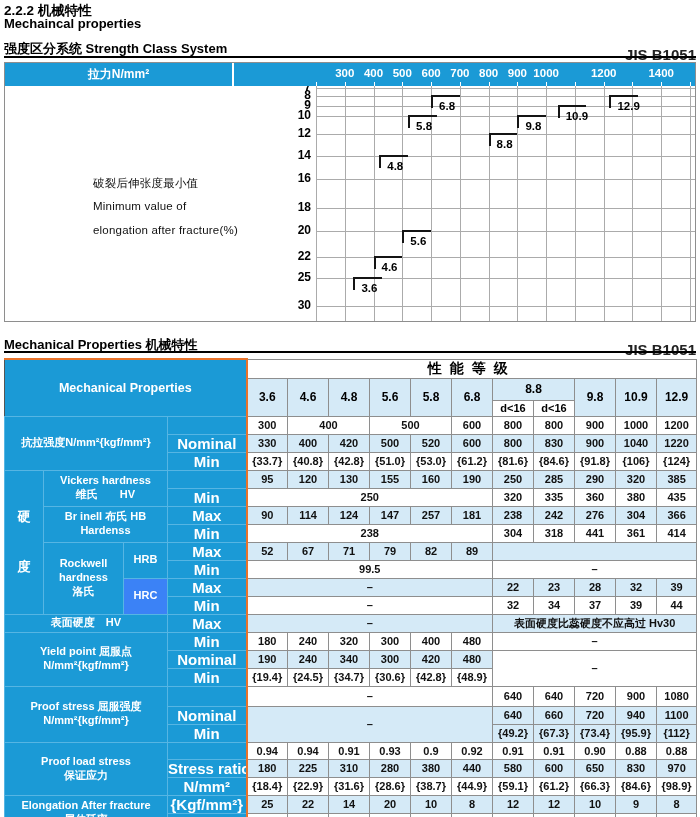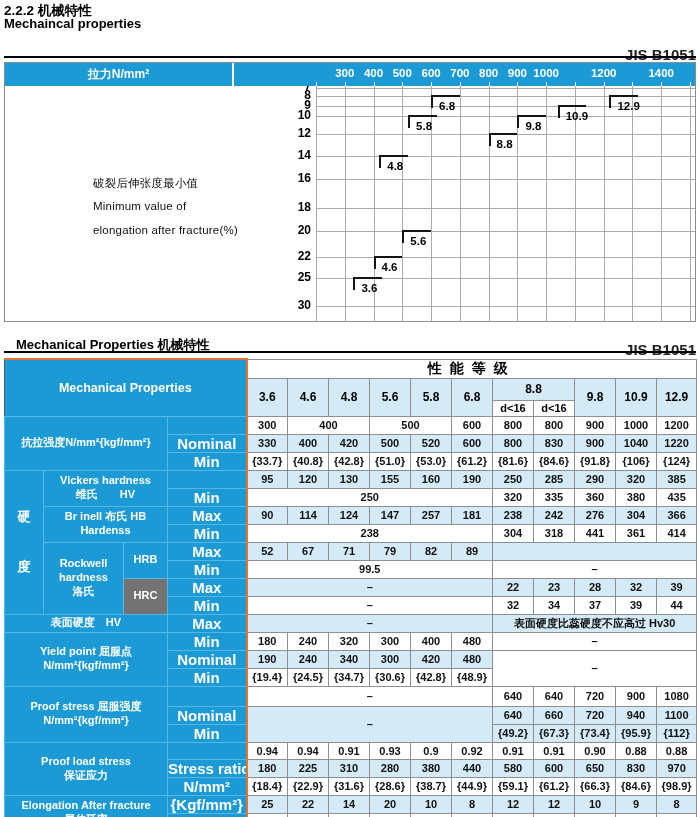--- a/index.html
+++ b/index.html
@@ -45,20 +45,21 @@
   td.c-b{background:#d5eaf7;}
 </style>
 </head>
 <body>
 
 <div class="page">
 
   <div class="abs t1">2.2.2 机械特性</div>
   <div class="abs t2">Mechaincal properties</div>
 
+  <div class="abs sechead" style="left:4px;top:40px;">强度区分系统 Strength Class System</div>
   <div class="abs jis" style="top:46px;">JIS B1051</div>
   <div class="abs rule" style="top:56px;"></div>
 
   <div id="chart">
       <div class="vgl" style="left: 311px;"></div>
       <div class="vgl" style="left: 339.77px;"></div>
       <div class="vgl" style="left: 368.54px;"></div>
       <div class="vgl" style="left: 397.31px;"></div>
       <div class="vgl" style="left: 426.08px;"></div>
       <div class="vgl" style="left: 454.85px;"></div>
@@ -159,21 +160,21 @@
       <div class="mk" style="left: 426.08px; top: 32px; width: 28.77px;">
         <i></i>
         <b>6.8</b>
       </div>
       <div class="mk" style="left: 604.454px; top: 32px; width: 28.77px;">
         <i></i>
         <b>12.9</b>
       </div>
     </div>
 
-  <div class="abs sechead" style="left:16px;top:336px;">Mechanical Properties 机械特性</div>
+  <div class="abs sechead" style="left:4px;top:336px;">Mechanical Properties 机械特性</div>
   <div class="abs jis" style="top:341px;">JIS B1051</div>
   <div class="abs rule" style="top:351px;"></div>
 
   <table id="proptable">
       <colgroup>
         <col style="width: 39px;">
         <col style="width: 80px;">
         <col style="width: 44px;">
         <col style="width: 79px;">
         <col style="width: 41px;">
@@ -331,21 +332,21 @@
           <td class="c-b">82</td>
           <td class="c-b">89</td>
           <td class="c-b" colspan="5"></td>
         </tr>
         <tr style="height: 17px;">
           <th class="sub" style="background: rgb(27, 154, 214);">Min</th>
           <td class="c-w" colspan="6">99.5</td>
           <td class="c-w" colspan="5">–</td>
         </tr>
         <tr style="height: 17px;">
-          <th class="lab" colspan="1" rowspan="2" style="background: #737373; text-align: center;">
+          <th class="lab" colspan="1" rowspan="2" style="background: #3b82f6; text-align: center;">
             <div>HRC</div>
           </th>
           <th class="sub" style="background: rgb(27, 154, 214);">Max</th>
           <td class="c-b" colspan="6">–</td>
           <td class="c-b">22</td>
           <td class="c-b">23</td>
           <td class="c-b">28</td>
           <td class="c-b">32</td>
           <td class="c-b">39</td>
         </tr>

